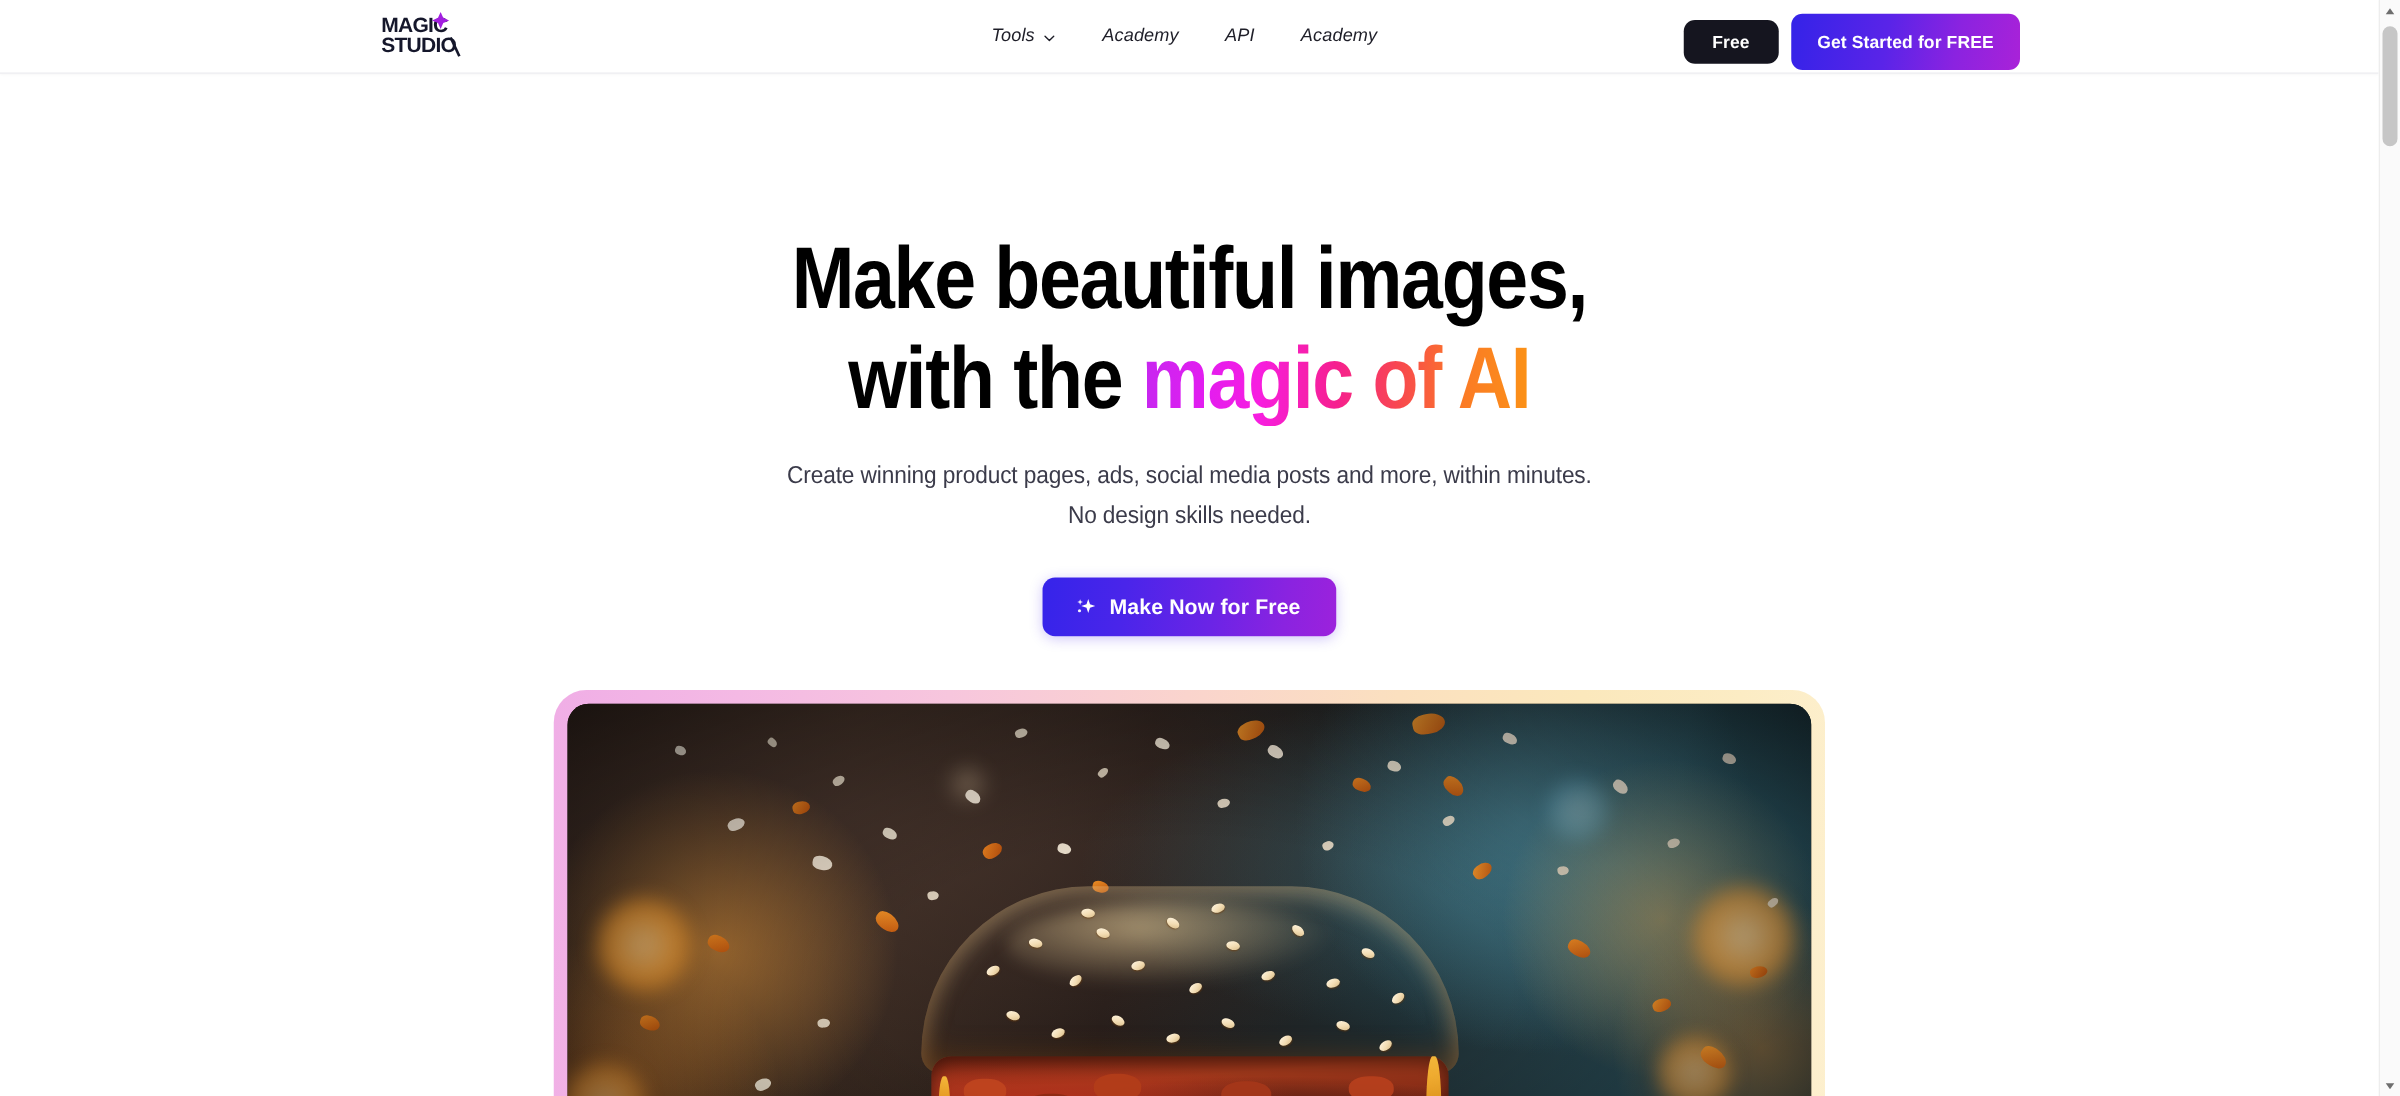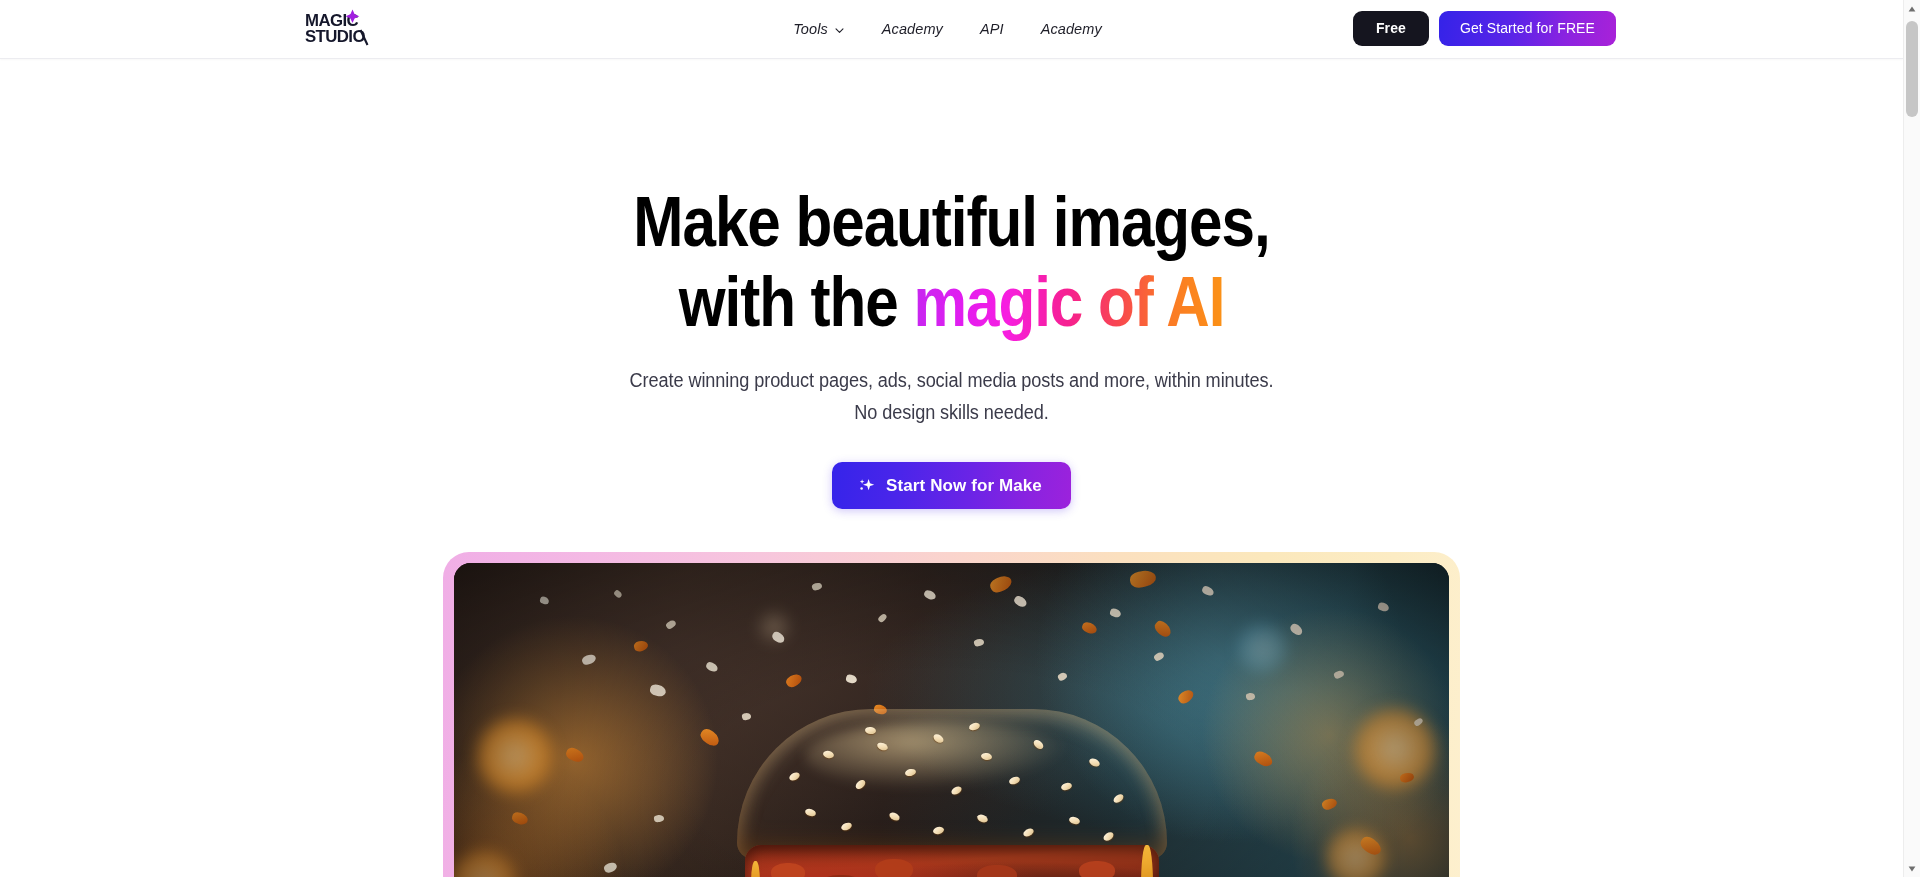--- a/index.html
+++ b/index.html
@@ -121,29 +121,29 @@
     border-radius: 9px;
     font-family: "Liberation Sans", sans-serif;
     font-size: 14px;
     font-weight: 700;
     letter-spacing: 0.1px;
     cursor: pointer;
     line-height: 35px;
   }
 
   .btn-getstarted {
-    height: 35px;
+    height: 45px;
     padding: 0 21px;
     background: linear-gradient(100deg, #3423e8 0%, #5a24e8 42%, #8b23e0 72%, #a922d8 100%);
     color: #ffffff;
     border: none;
     border-radius: 9px;
     font-family: "Liberation Sans", sans-serif;
     font-size: 14px;
-    font-weight: 400;
+    font-weight: 700;
     letter-spacing: 0.1px;
     cursor: pointer;
     line-height: 35px;
   }
 
   
   .hero {
     position: relative;
     width: 1903px;
     padding-top: 123px;
@@ -458,21 +458,21 @@
 
       <div class="cta-wrap">
         <button class="btn-cta">
           <span class="spark">
             <svg width="20" height="20" viewBox="0 0 20 20">
               <path d="M11.6 3.1 L13.0 7.3 L17.2 8.7 L13.0 10.1 L11.6 14.3 L10.2 10.1 L6.0 8.7 L10.2 7.3 Z" fill="#ffffff"></path>
               <path d="M5.1 3.3 L5.7 5.0 L7.4 5.6 L5.7 6.2 L5.1 7.9 L4.5 6.2 L2.8 5.6 L4.5 5.0 Z" fill="#ffffff" opacity="0.95"></path>
               <circle cx="4.6" cy="12.6" r="1.25" fill="#ffffff" opacity="0.95"></circle>
             </svg>
           </span>
-          <span>Start Now for Make</span>
+          <span>Make Now for Free</span>
         </button>
       </div>
 
       <div class="showcase">
         <div class="showcase-frame">
           <div class="photo">
 
             <div class="bg-base"></div>
 
             <div class="bokeh" style="left:18px;  top:150px; width:86px; height:86px; background:radial-gradient(circle,#ffd089 0%, #f59b2e 48%, rgba(230,130,20,0) 72%);"></div>

